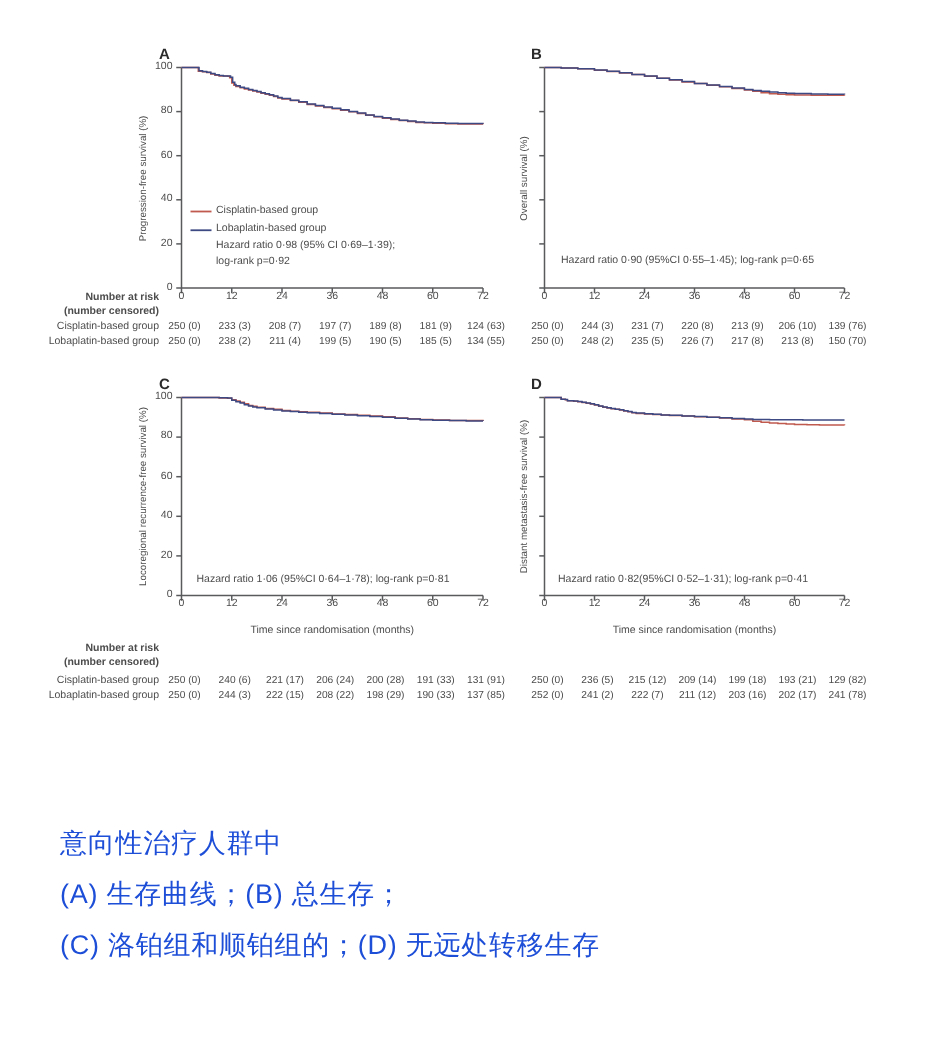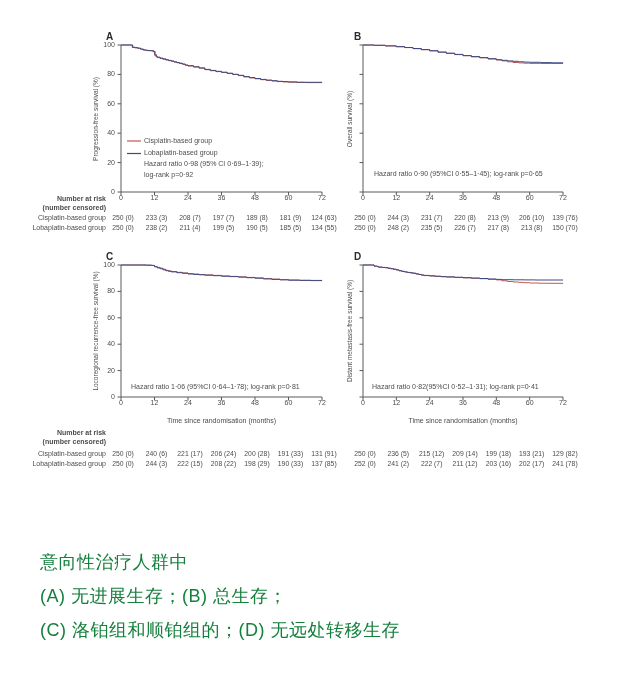--- a/index.html
+++ b/index.html
@@ -1,20 +1,20 @@
 <!DOCTYPE html>
 <html><head>
 <meta charset="utf-8">
 <style>
   html,body{margin:0;padding:0;background:#ffffff;}
   body{font-family:"Liberation Sans", sans-serif;}
   .page{position:relative;width:634px;height:691px;background:#ffffff;overflow:hidden;}
   .figure{position:absolute;left:0;top:0;width:634px;height:540px;}
   .fig-text{position:absolute;color:#4c4c4c;white-space:nowrap;line-height:1.15;}
-  .caption{position:absolute;left:40px;top:545px;color:#15803d;font-size:18px;line-height:34px;letter-spacing:0.5px;}
+  .caption{position:absolute;left:40px;top:545px;color:#1d4ed8;font-size:18px;line-height:34px;letter-spacing:0.5px;}
   .cap-line{white-space:nowrap;}
 </style>
 </head>
 <body>
 
 <div class="page">
   <div id="figure" class="figure">
       <svg width="634" height="540" style="position: absolute; left: 0px; top: 0px;">
         <path d="M121 45 L121 192 L322 192" fill="none" stroke="#595a5c" stroke-width="1"></path>
         <line x1="117.5" y1="192" x2="121" y2="192" stroke="#595a5c" stroke-width="1"></line>
@@ -200,16 +200,16 @@
       <div class="fig-text" style="left: 345px; top: 459.5px; width: 40px; text-align: center; font-size: 6.8px;">252 (0)</div>
       <div class="fig-text" style="left: 378.333px; top: 459.5px; width: 40px; text-align: center; font-size: 6.8px;">241 (2)</div>
       <div class="fig-text" style="left: 411.667px; top: 459.5px; width: 40px; text-align: center; font-size: 6.8px;">222 (7)</div>
       <div class="fig-text" style="left: 445px; top: 459.5px; width: 40px; text-align: center; font-size: 6.8px;">211 (12)</div>
       <div class="fig-text" style="left: 478.333px; top: 459.5px; width: 40px; text-align: center; font-size: 6.8px;">203 (16)</div>
       <div class="fig-text" style="left: 511.667px; top: 459.5px; width: 40px; text-align: center; font-size: 6.8px;">202 (17)</div>
       <div class="fig-text" style="left: 545px; top: 459.5px; width: 40px; text-align: center; font-size: 6.8px;">241 (78)</div>
     </div>
   <div class="caption">
     <div class="cap-line">意向性治疗人群中</div>
-    <div class="cap-line">(A) 无进展生存；(B) 总生存；</div>
+    <div class="cap-line">(A) 生存曲线；(B) 总生存；</div>
     <div class="cap-line">(C) 洛铂组和顺铂组的；(D) 无远处转移生存</div>
   </div>
 </div>
 
 </body></html>

